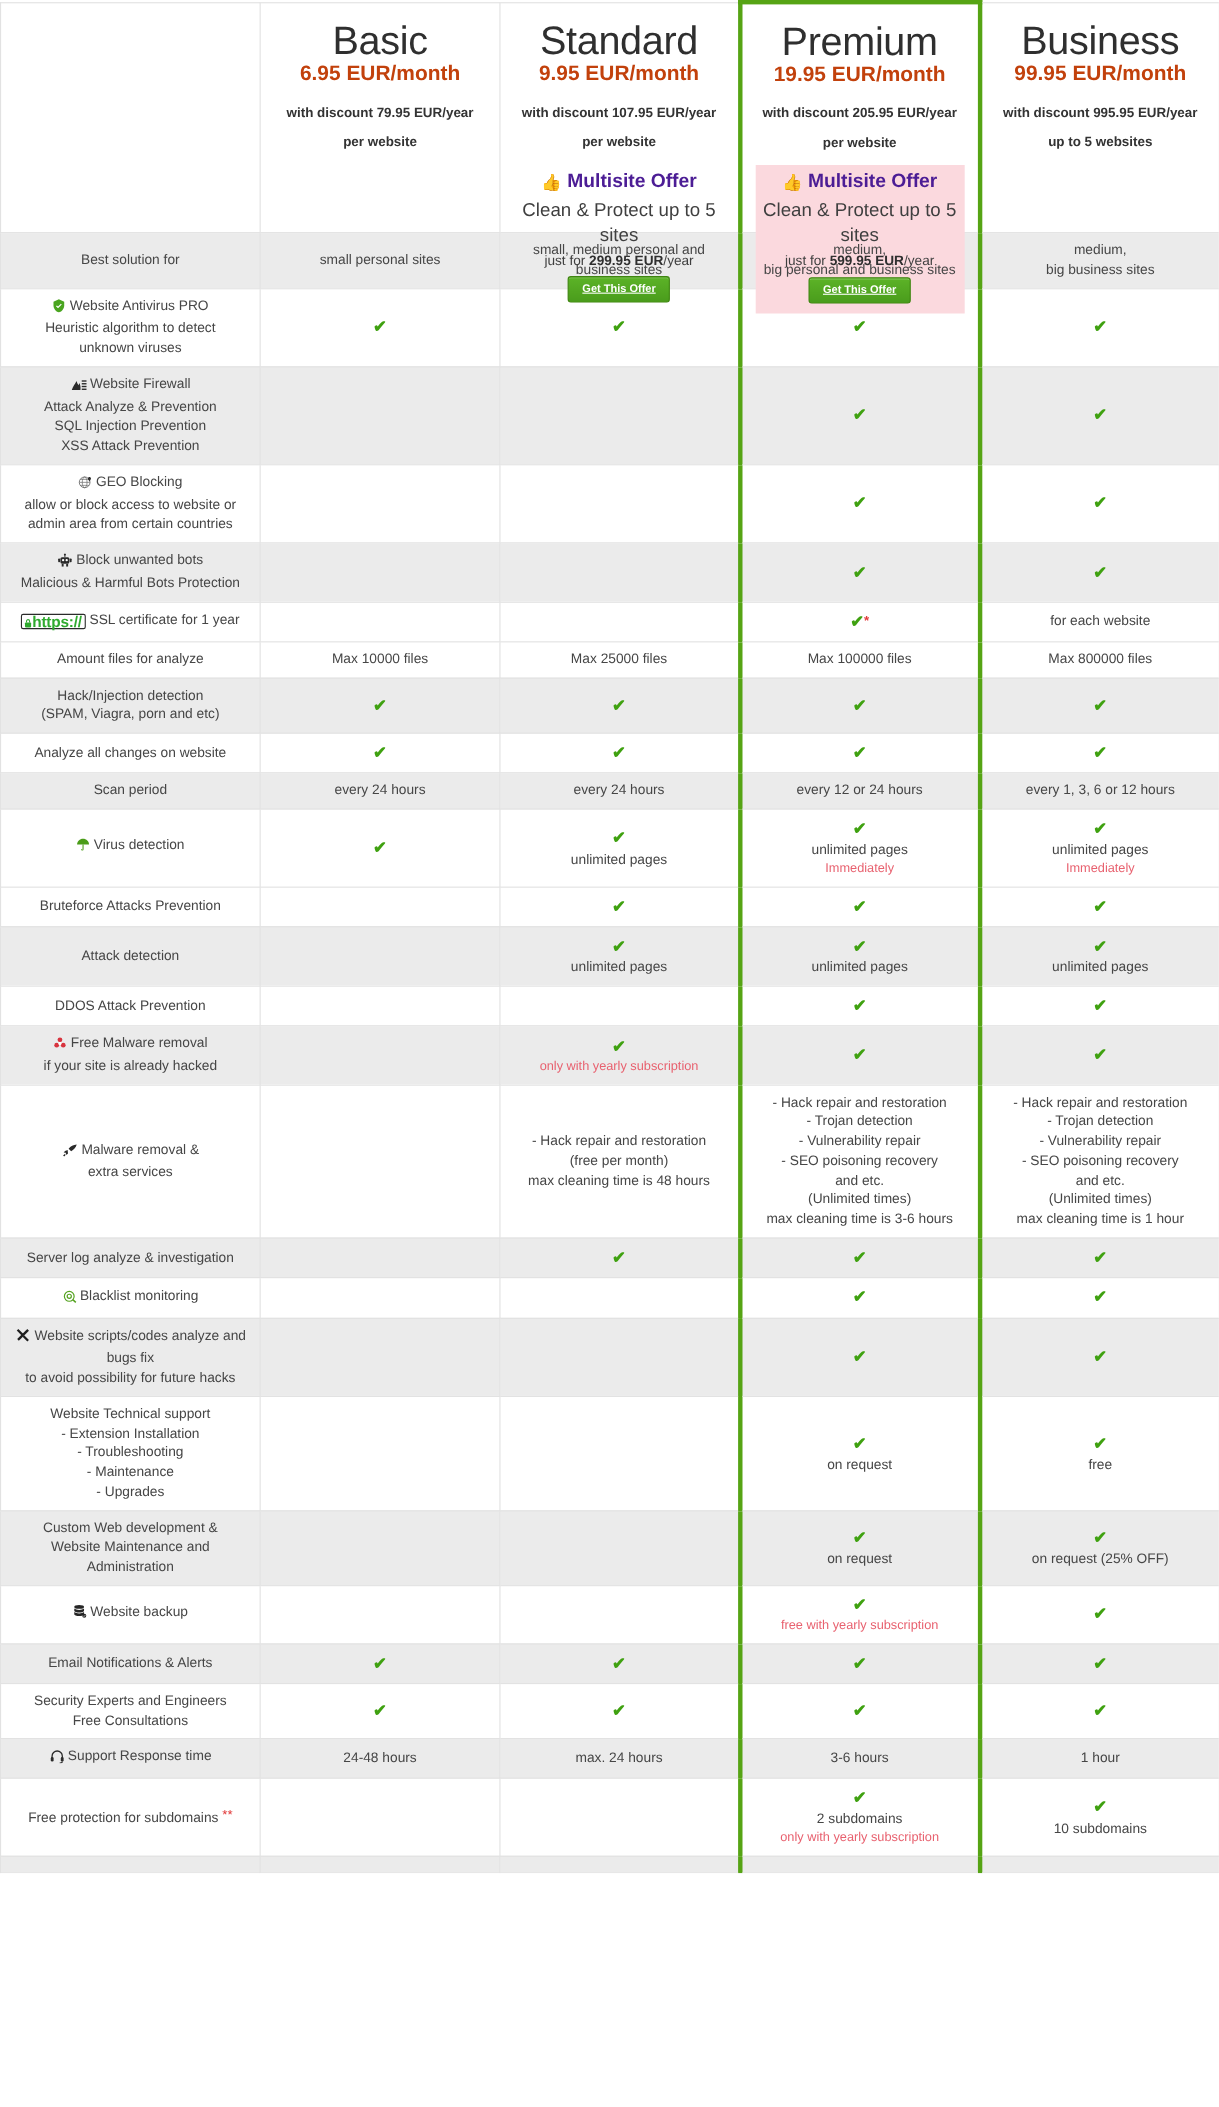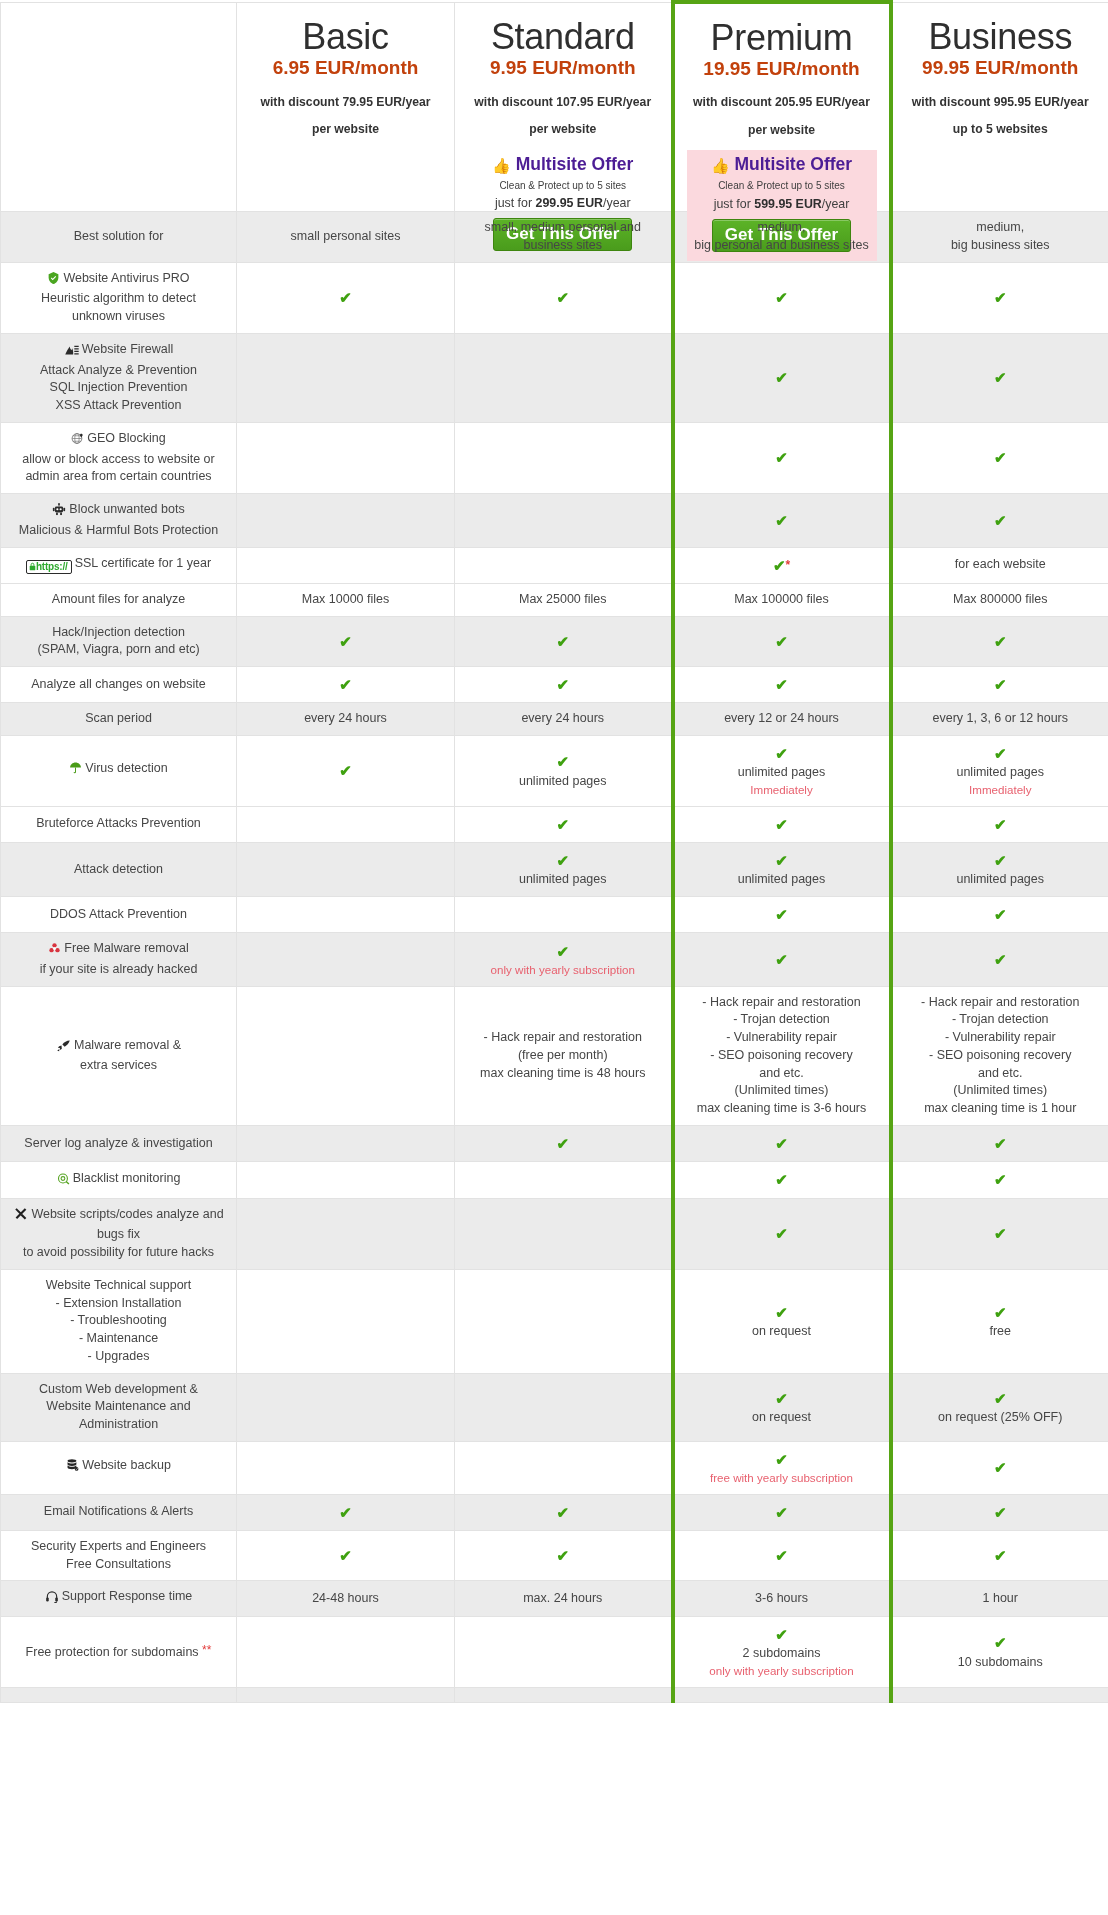--- a/index.html
+++ b/index.html
@@ -39,30 +39,31 @@
   .card { padding: 8px 6px 0 6px; height: 193px; display: flex; flex-direction: column; }
   .plan-name { font-size: 36px; font-weight: 400; color: #2f2f2f; line-height: 1.05; letter-spacing: -.3px; }
   .plan-price { font-size: 19px; font-weight: 700; color: #c2410c; margin-top: -1px; }
   .plan-disc { font-size: 12.2px; font-weight: 700; color: #333; margin-top: 13px; }
   .plan-sub { font-size: 12.2px; font-weight: 700; color: #333; margin-top: 11px; }
 
   .multi { margin-top: 12px; padding: 4px 4px 9px 4px; }
   .multi.pink { background: #fbd9de; }
   .multi-title { font-size: 17.5px; font-weight: 700; color: #4c1d95; line-height: 1.2; }
   .thumb { font-size: 15px; vertical-align: -1px; }
-  .multi-l1 { font-size: 10px; color: #3f3f3f; margin-top: 4px; }
+  .multi-l1 { font-size: 17px; color: #3f3f3f; margin-top: 4px; }
   .multi-l2 { font-size: 12.4px; color: #3f3f3f; margin-top: 3px; }
   .multi-l2 b { font-weight: 700; color: #2f2f2f; }
   .btn-offer {
     display: inline-block; margin-top: 6px;
     background: linear-gradient(#5cb327, #4a9c1c);
     border: 1px solid #3e850f; border-radius: 3px;
-    color: #fff; font-size: 17px; font-weight: 700;
+    color: #fff; font-size: 10px; font-weight: 700;
     padding: 5px 12px 6px 12px; cursor: pointer;
     box-shadow: inset 0 1px 0 rgba(255,255,255,.28);
+    text-decoration: underline;
   }
 
   
   .hl-top { border: 4px solid #56a414 !important; border-bottom: none !important; background: #fff !important; }
   .hl-mid { border-left: 4px solid #56a414 !important; border-right: 4px solid #56a414 !important; }
 
   .check { color: #3fa110; font-size: 15px; line-height: 1; font-weight: 700; }
   .star { color: #e23b3b; font-size: 12px; vertical-align: 2px; }
   .red { color: #e8616f; font-size: 11.6px; }
 
@@ -274,21 +275,21 @@
           </td>
           <td class="plan ">
             <div class="lines">
               <div class="check">✔</div>
             </div>
           </td>
         </tr>
         <tr class="norm">
           <td class="feat">
             <div class="lines">
-              <div><span class="ficon"><span style="display:inline-block;border:1.5px solid #2b2b2b;border-radius:2px;background:#fff;padding:0 3px 0 2px;font-size:10px;line-height:12px;white-space:nowrap;vertical-align:0px;"><svg width="7" height="9" viewBox="0 0 10 12" style="vertical-align:-1px">
+              <div><span class="ficon"><span style="display:inline-block;border:1.5px solid #2b2b2b;border-radius:2px;background:#fff;padding:0 3px 0 2px;font-size:14px;line-height:12px;white-space:nowrap;vertical-align:0px;"><svg width="7" height="9" viewBox="0 0 10 12" style="vertical-align:-1px">
                       <rect x="1" y="5" width="8" height="6.5" rx="1" fill="#2faa2f"></rect>
                       <path d="M3 5V3.4a2 2 0 0 1 4 0V5" fill="none" stroke="#2faa2f" stroke-width="1.4"></path>
                     </svg><span style="color:#2faa2f;font-weight:700;letter-spacing:-.2px;">https://</span></span></span>SSL certificate for 1 year</div>
             </div>
           </td>
           <td class="plan ">
             <div class="lines"></div>
           </td>
           <td class="plan ">
             <div class="lines"></div>

